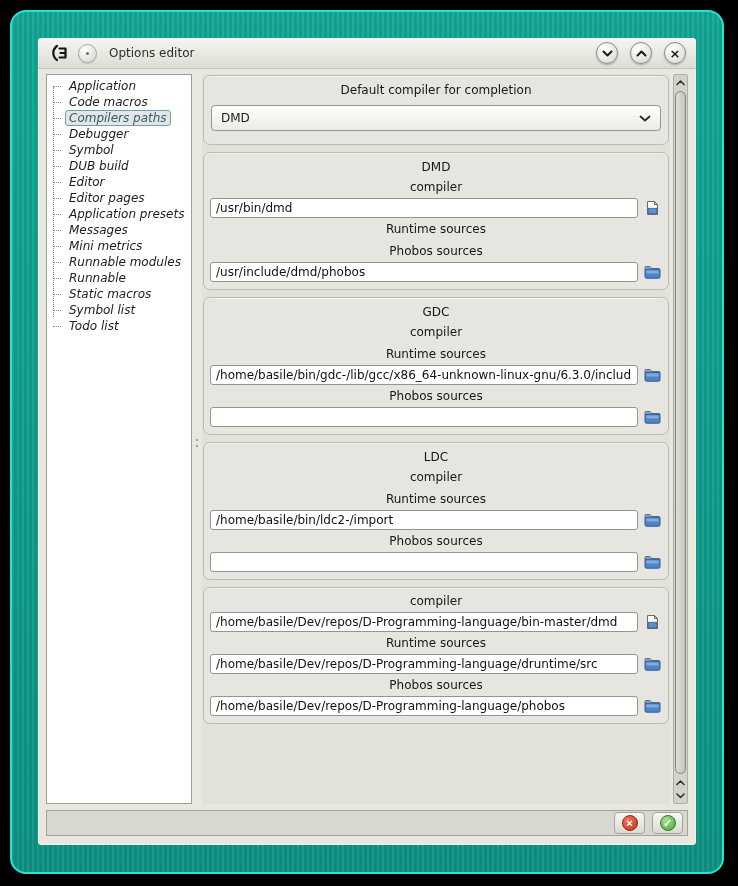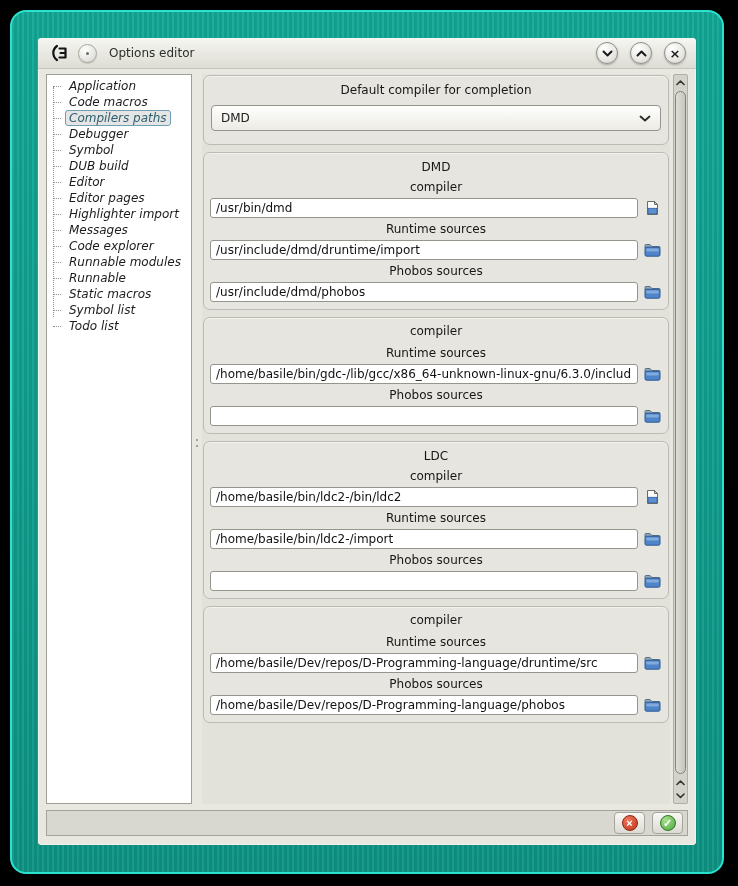--- a/index.html
+++ b/index.html
@@ -159,27 +159,27 @@
           <li>
               <span class="lbl">DUB build</span>
             </li>
           <li>
               <span class="lbl">Editor</span>
             </li>
           <li>
               <span class="lbl">Editor pages</span>
             </li>
           <li>
-              <span class="lbl">Highlighter import</span>
+              <span class="lbl">Application presets</span>
             </li>
           <li>
               <span class="lbl">Messages</span>
             </li>
           <li>
-              <span class="lbl">Code explorer</span>
+              <span class="lbl">Mini metrics</span>
             </li>
           <li>
               <span class="lbl">Runnable modules</span>
             </li>
           <li>
               <span class="lbl">Runnable</span>
             </li>
           <li>
               <span class="lbl">Static macros</span>
             </li>
@@ -217,44 +217,35 @@
               <button class="icon-btn">
                 <svg width="15" height="16" viewBox="0 0 15 16">
                   <path d="M2.5 1.5 H9.5 L12.5 4.5 V14.5 H2.5 Z" fill="#fcfcfa" stroke="#6b6b66"></path>
                   <path d="M9.5 1.5 V4.5 H12.5 Z" fill="#d8d8d2" stroke="#6b6b66"></path>
                   <rect x="3.2" y="8.3" width="8.6" height="5.4" fill="#5a8fd3" stroke="#2f5f9e" stroke-width="0.8"></rect>
                   <line x1="3.2" y1="7" x2="11.8" y2="7" stroke="#55555" stroke-width="1" stroke-opacity="0.6"></line>
                 </svg>
               </button>
             </div>
             <div class="field-label">Runtime sources</div>
-            <div class="field-row">
-              <input type="text" value="/usr/include/dmd/druntime/import" style="">
-              <button class="icon-btn">
-                <svg width="17" height="14" viewBox="0 0 17 14">
-                  <path d="M1 5 V2.5 Q1 1.5 2 1.5 H6 L8 3.5 H15 Q16 3.5 16 4.5 V5 Z" fill="#93a9ba" stroke="#5a7186"></path>
-                  <rect x="1" y="4.2" width="15" height="9" rx="1.5" fill="#4f84c8" stroke="#2c5a94"></rect>
-                  <rect x="2.3" y="5.6" width="12.4" height="3" rx="1" fill="#82abdd"></rect>
-                </svg>
-              </button>
-            </div>
             <div class="field-label">Phobos sources</div>
             <div class="field-row">
               <input type="text" value="/usr/include/dmd/phobos" style="">
               <button class="icon-btn">
                 <svg width="17" height="14" viewBox="0 0 17 14">
                   <path d="M1 5 V2.5 Q1 1.5 2 1.5 H6 L8 3.5 H15 Q16 3.5 16 4.5 V5 Z" fill="#93a9ba" stroke="#5a7186"></path>
                   <rect x="1" y="4.2" width="15" height="9" rx="1.5" fill="#4f84c8" stroke="#2c5a94"></rect>
                   <rect x="2.3" y="5.6" width="12.4" height="3" rx="1" fill="#82abdd"></rect>
                 </svg>
               </button>
             </div>
           </div>
 
           <div class="group">
+            <div class="group-title">GDC</div>
             <div class="field-label">compiler</div>
             <div class="field-label">Runtime sources</div>
             <div class="field-row">
               <input type="text" value="/home/basile/bin/gdc-/lib/gcc/x86_64-unknown-linux-gnu/6.3.0/includ" style="">
               <button class="icon-btn">
                 <svg width="17" height="14" viewBox="0 0 17 14">
                   <path d="M1 5 V2.5 Q1 1.5 2 1.5 H6 L8 3.5 H15 Q16 3.5 16 4.5 V5 Z" fill="#93a9ba" stroke="#5a7186"></path>
                   <rect x="1" y="4.2" width="15" height="9" rx="1.5" fill="#4f84c8" stroke="#2c5a94"></rect>
                   <rect x="2.3" y="5.6" width="12.4" height="3" rx="1" fill="#82abdd"></rect>
                 </svg>
@@ -269,56 +260,56 @@
                   <rect x="1" y="4.2" width="15" height="9" rx="1.5" fill="#4f84c8" stroke="#2c5a94"></rect>
                   <rect x="2.3" y="5.6" width="12.4" height="3" rx="1" fill="#82abdd"></rect>
                 </svg>
               </button>
             </div>
           </div>
 
           <div class="group">
             <div class="group-title">LDC</div>
             <div class="field-label">compiler</div>
-            <div class="field-row">
-              <input type="text" value="/home/basile/bin/ldc2-/bin/ldc2" style="">
+            <div class="field-label">Runtime sources</div>
+            <div class="field-row">
+              <input type="text" value="/home/basile/bin/ldc2-/import" style="">
+              <button class="icon-btn">
+                <svg width="17" height="14" viewBox="0 0 17 14">
+                  <path d="M1 5 V2.5 Q1 1.5 2 1.5 H6 L8 3.5 H15 Q16 3.5 16 4.5 V5 Z" fill="#93a9ba" stroke="#5a7186"></path>
+                  <rect x="1" y="4.2" width="15" height="9" rx="1.5" fill="#4f84c8" stroke="#2c5a94"></rect>
+                  <rect x="2.3" y="5.6" width="12.4" height="3" rx="1" fill="#82abdd"></rect>
+                </svg>
+              </button>
+            </div>
+            <div class="field-label">Phobos sources</div>
+            <div class="field-row">
+              <input type="text" value="" style="">
+              <button class="icon-btn">
+                <svg width="17" height="14" viewBox="0 0 17 14">
+                  <path d="M1 5 V2.5 Q1 1.5 2 1.5 H6 L8 3.5 H15 Q16 3.5 16 4.5 V5 Z" fill="#93a9ba" stroke="#5a7186"></path>
+                  <rect x="1" y="4.2" width="15" height="9" rx="1.5" fill="#4f84c8" stroke="#2c5a94"></rect>
+                  <rect x="2.3" y="5.6" width="12.4" height="3" rx="1" fill="#82abdd"></rect>
+                </svg>
+              </button>
+            </div>
+          </div>
+
+          <div class="group">
+            <div class="field-label">compiler</div>
+            <div class="field-row">
+              <input type="text" value="/home/basile/Dev/repos/D-Programming-language/bin-master/dmd" style="">
               <button class="icon-btn">
                 <svg width="15" height="16" viewBox="0 0 15 16">
                   <path d="M2.5 1.5 H9.5 L12.5 4.5 V14.5 H2.5 Z" fill="#fcfcfa" stroke="#6b6b66"></path>
                   <path d="M9.5 1.5 V4.5 H12.5 Z" fill="#d8d8d2" stroke="#6b6b66"></path>
                   <rect x="3.2" y="8.3" width="8.6" height="5.4" fill="#5a8fd3" stroke="#2f5f9e" stroke-width="0.8"></rect>
                 </svg>
               </button>
             </div>
-            <div class="field-label">Runtime sources</div>
-            <div class="field-row">
-              <input type="text" value="/home/basile/bin/ldc2-/import" style="">
-              <button class="icon-btn">
-                <svg width="17" height="14" viewBox="0 0 17 14">
-                  <path d="M1 5 V2.5 Q1 1.5 2 1.5 H6 L8 3.5 H15 Q16 3.5 16 4.5 V5 Z" fill="#93a9ba" stroke="#5a7186"></path>
-                  <rect x="1" y="4.2" width="15" height="9" rx="1.5" fill="#4f84c8" stroke="#2c5a94"></rect>
-                  <rect x="2.3" y="5.6" width="12.4" height="3" rx="1" fill="#82abdd"></rect>
-                </svg>
-              </button>
-            </div>
-            <div class="field-label">Phobos sources</div>
-            <div class="field-row">
-              <input type="text" value="" style="">
-              <button class="icon-btn">
-                <svg width="17" height="14" viewBox="0 0 17 14">
-                  <path d="M1 5 V2.5 Q1 1.5 2 1.5 H6 L8 3.5 H15 Q16 3.5 16 4.5 V5 Z" fill="#93a9ba" stroke="#5a7186"></path>
-                  <rect x="1" y="4.2" width="15" height="9" rx="1.5" fill="#4f84c8" stroke="#2c5a94"></rect>
-                  <rect x="2.3" y="5.6" width="12.4" height="3" rx="1" fill="#82abdd"></rect>
-                </svg>
-              </button>
-            </div>
-          </div>
-
-          <div class="group">
-            <div class="field-label">compiler</div>
             <div class="field-label">Runtime sources</div>
             <div class="field-row">
               <input type="text" value="/home/basile/Dev/repos/D-Programming-language/druntime/src" style="">
               <button class="icon-btn">
                 <svg width="17" height="14" viewBox="0 0 17 14">
                   <path d="M1 5 V2.5 Q1 1.5 2 1.5 H6 L8 3.5 H15 Q16 3.5 16 4.5 V5 Z" fill="#93a9ba" stroke="#5a7186"></path>
                   <rect x="1" y="4.2" width="15" height="9" rx="1.5" fill="#4f84c8" stroke="#2c5a94"></rect>
                   <rect x="2.3" y="5.6" width="12.4" height="3" rx="1" fill="#82abdd"></rect>
                 </svg>
               </button>

